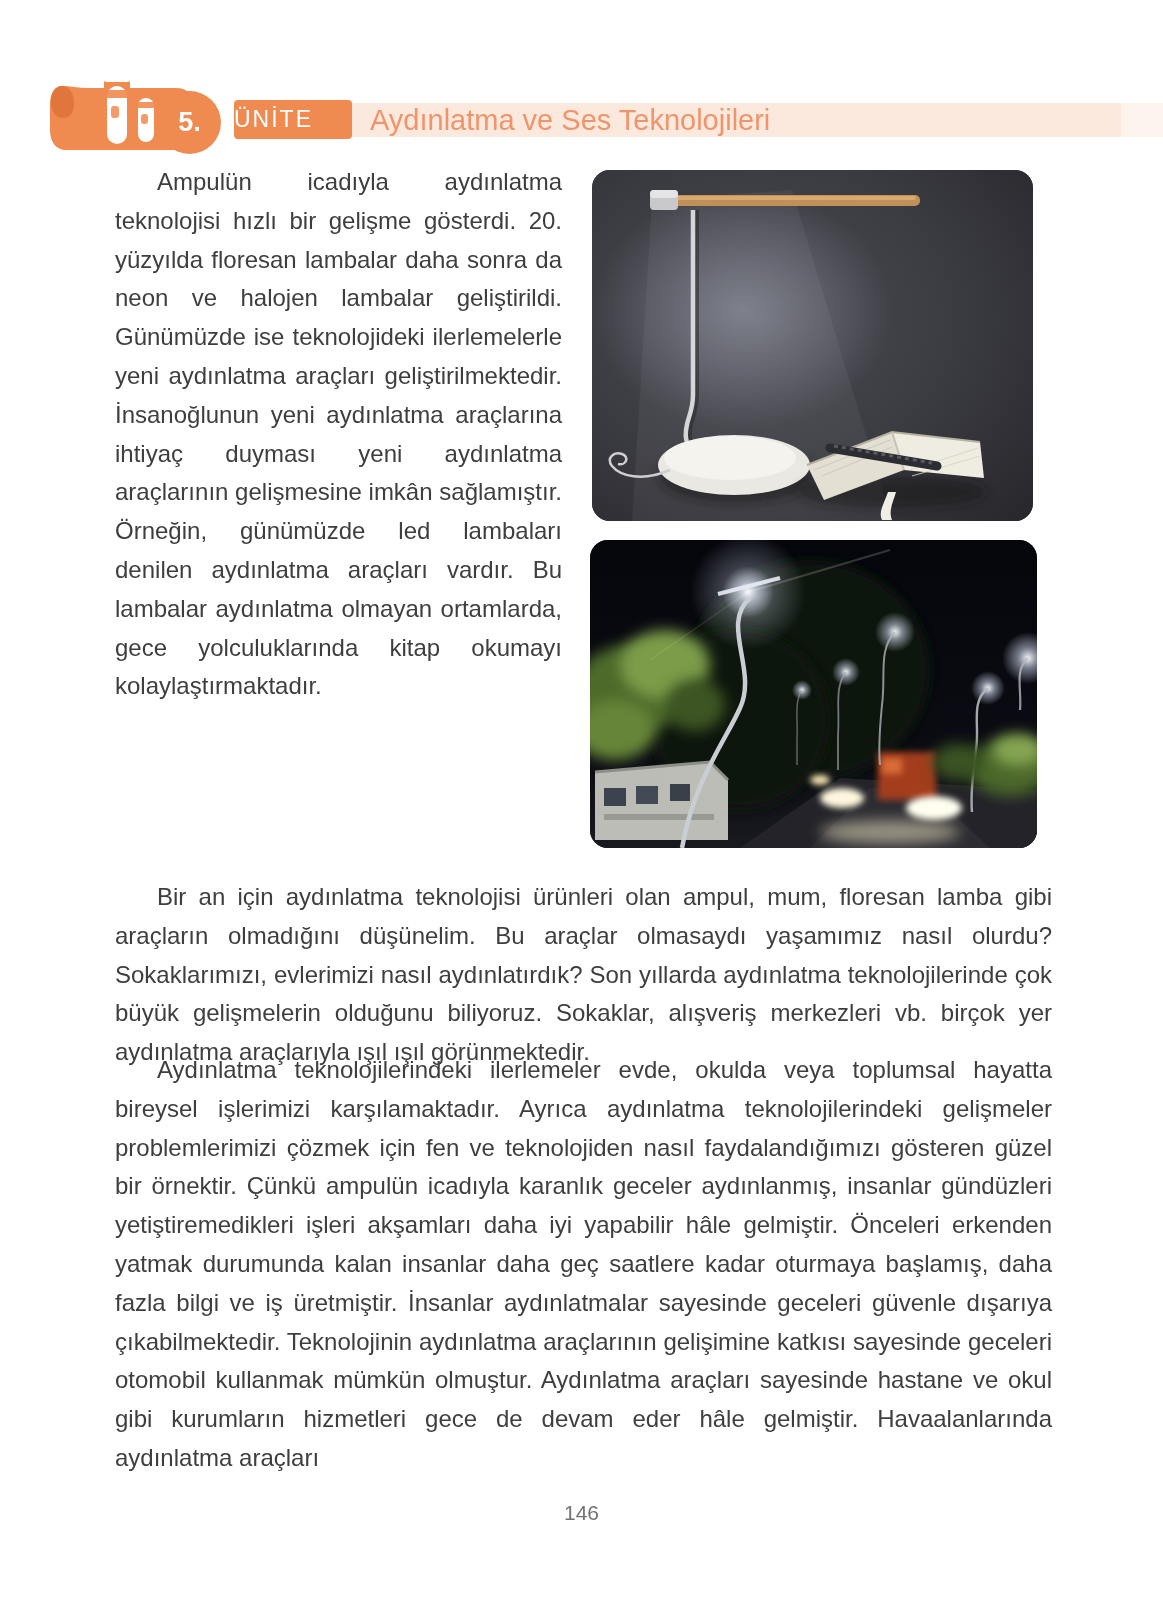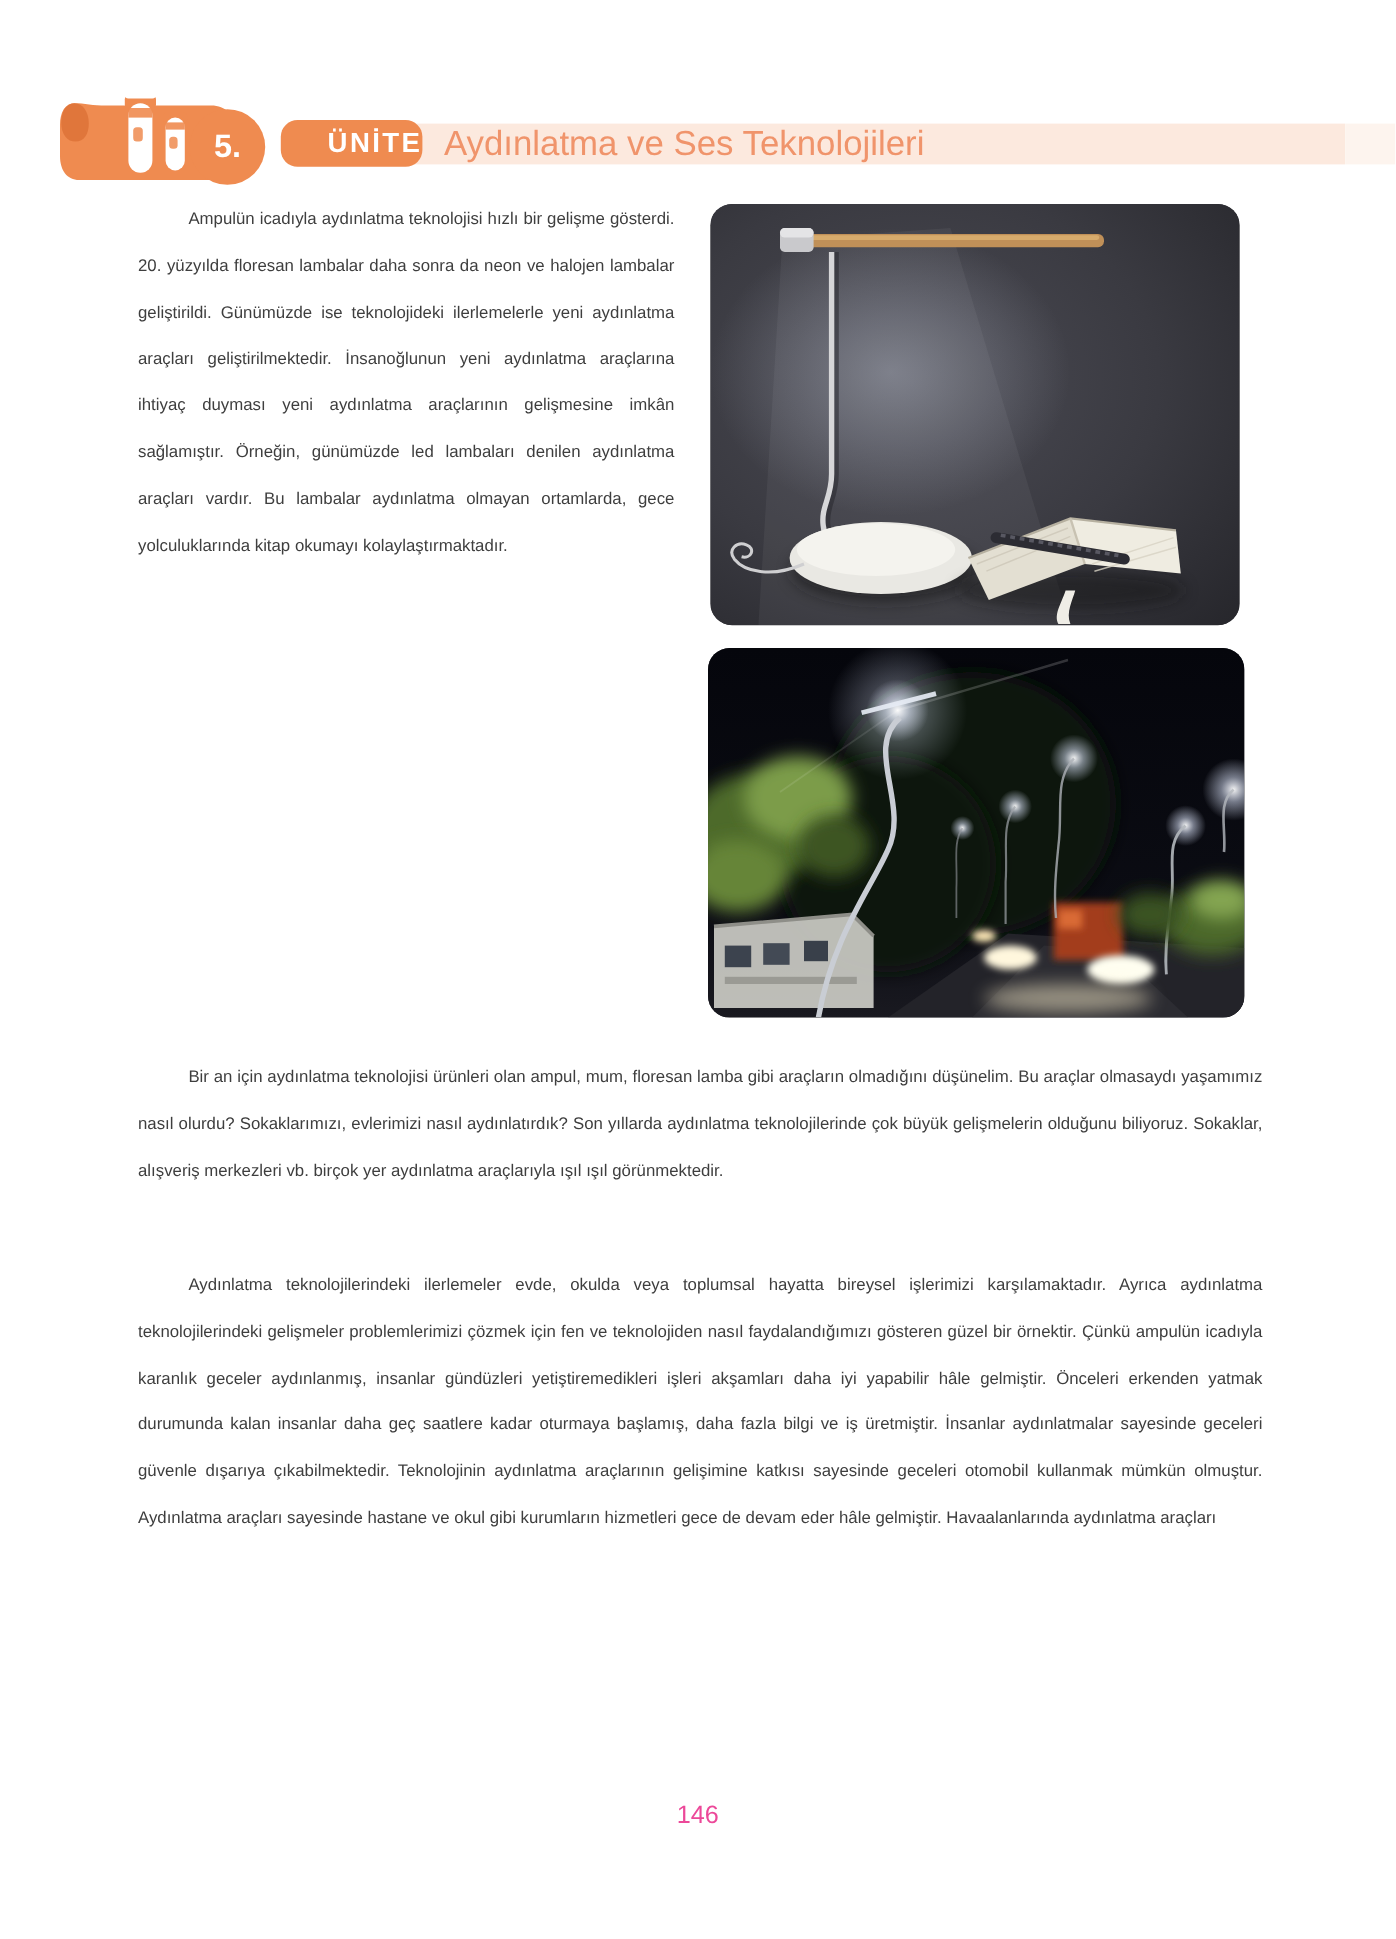--- a/index.html
+++ b/index.html
@@ -31,52 +31,52 @@
   }
   .ribbon-wrap{position:absolute;left:48px;top:72px;width:150px;height:84px;}
   .unit-circle{
     position:absolute;left:158px;top:91px;width:63px;height:63px;
     background:var(--accent-orange);border-radius:50%;
     display:flex;align-items:center;justify-content:center;
     color:#fff;font-weight:bold;font-size:27px;z-index:3;
   }
   .unit-pill{
     position:absolute;left:234px;top:100px;width:118px;height:39px;
-    background:var(--accent-orange);border-radius:14px;
-    display:flex;align-items:center;justify-content:flex-end;
-    color:#fff;font-weight:bold;font-size:23px;letter-spacing:2px;z-index:2;
+    background:var(--accent-orange);border-radius:4px;
+    display:flex;align-items:center;justify-content:flex-start;
+    color:#fff;font-weight:normal;font-size:23px;letter-spacing:2px;z-index:2;
   }
   .unit-title{
     position:absolute;left:370px;top:103px;height:34px;line-height:34px;
     color:var(--title-text-orange);font-size:29px;z-index:2;
   }
 
   
   .para{
     text-align:justify;
-    font-size:14px;line-height:38.8px;
+    font-size:24px;line-height:38.8px;
     text-indent:42px;
     margin:0;
   }
   .col-left{position:absolute;left:115px;top:163px;width:447px;}
   .col-left .para + .para{margin-top:31px;}
   .para-wide-1{position:absolute;left:115px;top:878px;width:937px;}
   .para-wide-2{position:absolute;left:115px;top:1051px;width:937px;}
 
   
   .photo{
     position:absolute;border-radius:18px;overflow:hidden;background:#2e2e33;
   }
   .photo-lamp{left:592px;top:170px;width:441px;height:351px;}
   .photo-street{left:590px;top:540px;width:447px;height:308px;}
   .photo svg{display:block;width:100%;height:100%;}
 
   .page-number{
     position:absolute;left:0;top:1501px;width:100%;
-    text-align:center;font-size:21px;color:#ec4899;
+    text-align:center;font-size:21px;color:#737373;
   }
 </style>
 </head>
 <body>
 
 <div class="page">
 
   <div class="unit-band"></div>
   <div class="unit-band-light"></div>
 

